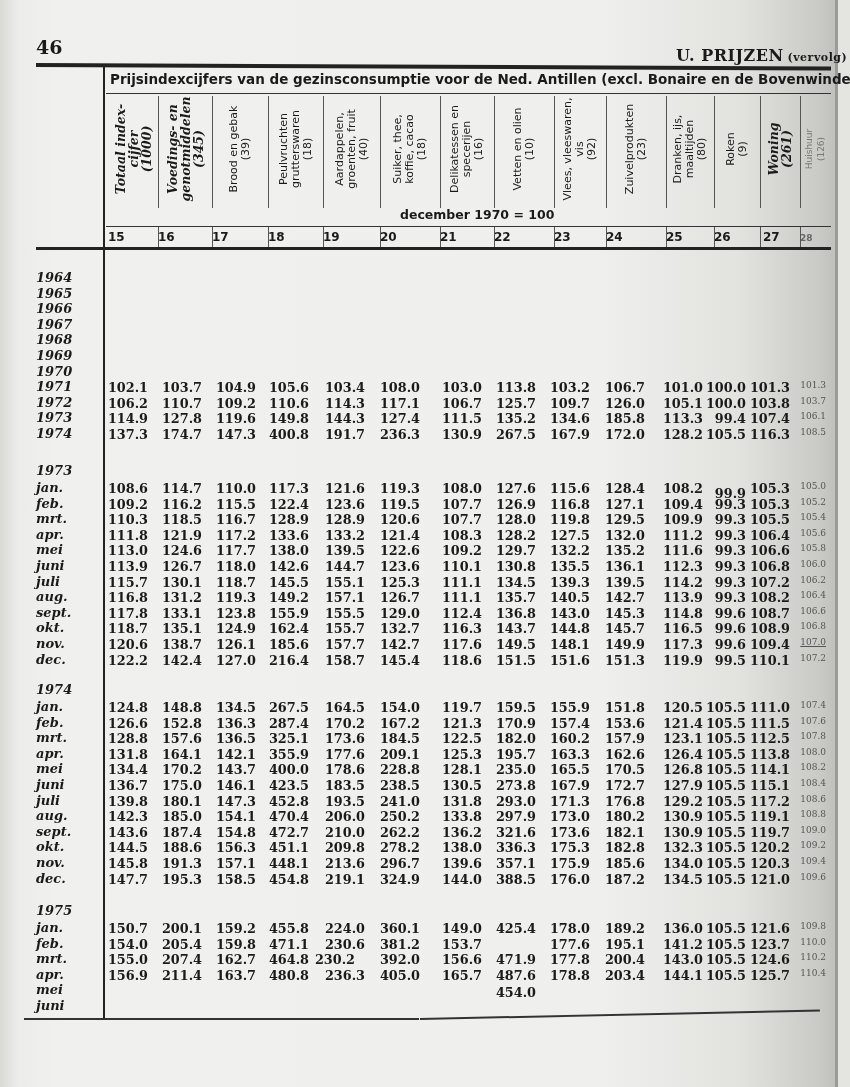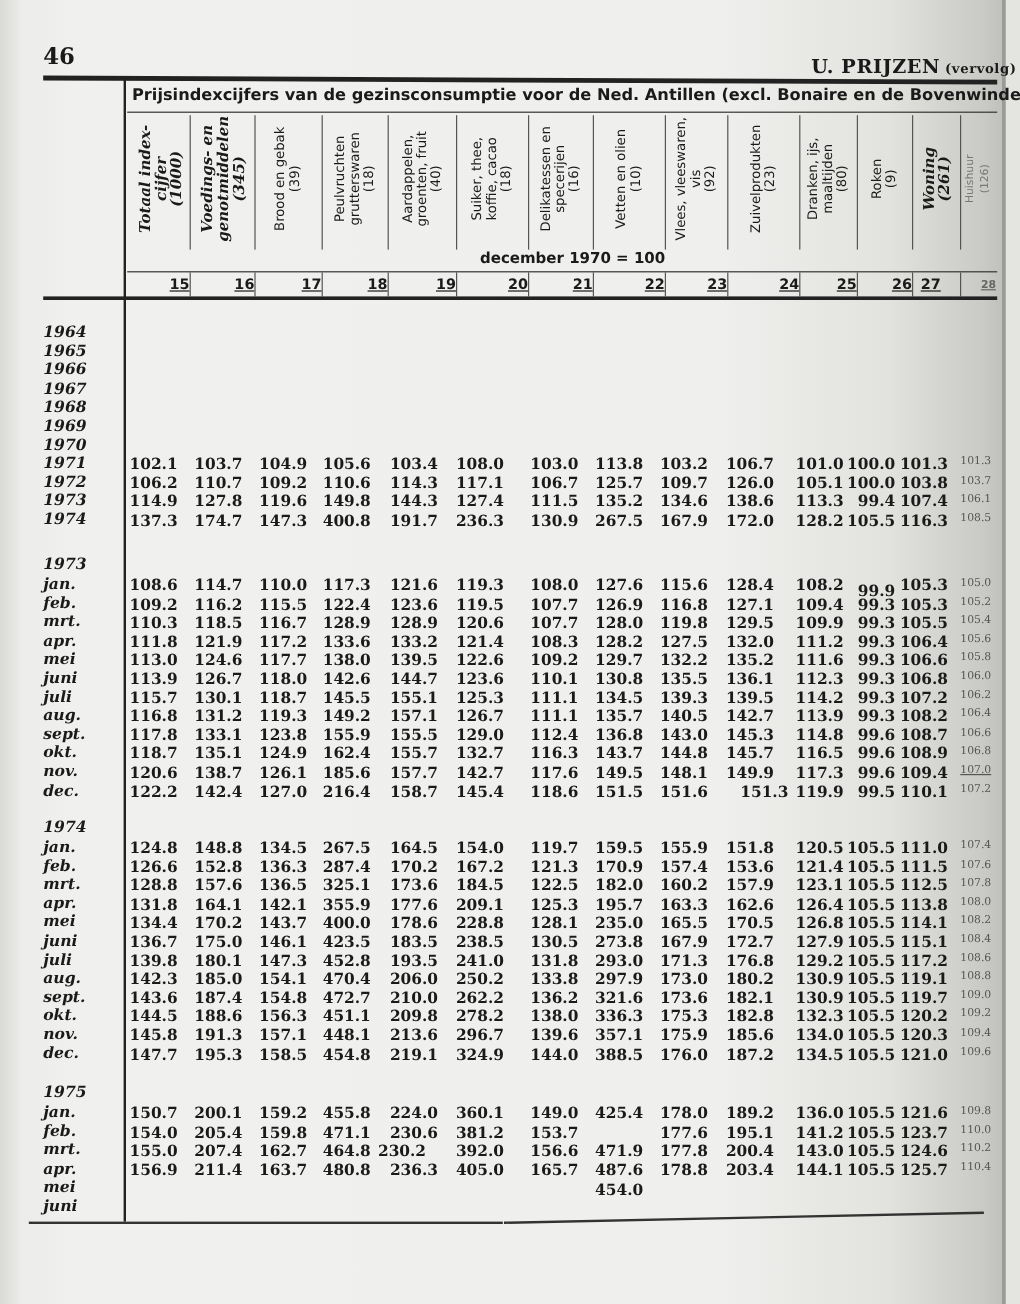--- a/index.html
+++ b/index.html
@@ -37,21 +37,21 @@
     transform: rotate(-90deg);
     white-space: nowrap; text-align: center;
     font-family: "DejaVu Sans", sans-serif; font-size: 11px; line-height: 12px;
   }
   .col-head .vtext.ital { font-family: "DejaVu Serif", serif; font-style: italic; font-weight: bold; font-size: 12.5px; line-height: 13px; }
   .col-head .vtext.faint { color: #777; font-size: 9px; }
   .col-sep { position: absolute; top: 96px; width: 1px; height: 112px; background: #555; }
 
   .base-label { position: absolute; left: 400px; top: 207px; font-family: "DejaVu Sans", sans-serif; font-weight: bold; font-size: 12.5px; white-space: nowrap; }
   .base-rule { position: absolute; left: 106px; top: 226px; width: 725px; height: 1px; background: #333; }
-  .col-num { position: absolute; top: 230px; font-family: "DejaVu Sans", sans-serif; font-weight: bold; font-size: 12px; text-align: right; text-decoration: underline; }
+  .col-num { position: absolute; top: 230px; font-family: "DejaVu Sans", sans-serif; font-weight: bold; font-size: 12px; text-align: left; }
   .col-num.faint { color: #666; font-size: 9px; top: 233px; }
   .num-sep { position: absolute; top: 227px; width: 1px; height: 20px; background: #555; }
 
   .stub-label { position: absolute; left: 36px; font-family: "DejaVu Serif", serif; font-style: italic; font-weight: bold; font-size: 13px; white-space: nowrap; }
   .cell { position: absolute; font-family: "DejaVu Serif", serif; font-weight: bold; font-size: 12.8px; text-align: right; width: 60px; white-space: nowrap; }
   .cell.c28 { font-size: 9px; color: #555; font-weight: normal; width: 32px; }
 </style>
 </head>
 <body>
 
@@ -198,21 +198,21 @@
       <div class="col-num" style="left: 494px; width: 60px;">22</div>
       <div class="num-sep" style="left: 554px;"></div>
       <div class="col-num" style="left: 554px; width: 52px;">23</div>
       <div class="num-sep" style="left: 606px;"></div>
       <div class="col-num" style="left: 606px; width: 60px;">24</div>
       <div class="num-sep" style="left: 666px;"></div>
       <div class="col-num" style="left: 666px; width: 48px;">25</div>
       <div class="num-sep" style="left: 714px;"></div>
       <div class="col-num" style="left: 714px; width: 46px;">26</div>
       <div class="num-sep" style="left: 760px;"></div>
-      <div class="col-num" style="left: 744px; width: 40px;">27</div>
+      <div class="col-num" style="left: 763px; width: 40px;">27</div>
       <div class="num-sep" style="left: 800px;"></div>
       <div class="col-num faint" style="left: 800px; width: 30px;">28</div>
     </div>
   <div class="rule-head-bottom"></div>
 
   <div id="table-body">
       <div class="stub-label" style="top: 270px;">1964</div>
       <div class="stub-label" style="top: 285.6px;">1965</div>
       <div class="stub-label" style="top: 301.2px;">1966</div>
       <div class="stub-label" style="top: 316.8px;">1967</div>
@@ -252,21 +252,21 @@
       <div class="stub-label" style="top: 410.4px;">1973</div>
       <div class="cell" style="left: 88px; top: 411.4px;">114.9</div>
       <div class="cell" style="left: 142px; top: 411.4px;">127.8</div>
       <div class="cell" style="left: 196px; top: 411.4px;">119.6</div>
       <div class="cell" style="left: 249px; top: 411.4px;">149.8</div>
       <div class="cell" style="left: 305px; top: 411.4px;">144.3</div>
       <div class="cell" style="left: 360px; top: 411.4px;">127.4</div>
       <div class="cell" style="left: 422px; top: 411.4px;">111.5</div>
       <div class="cell" style="left: 476px; top: 411.4px;">135.2</div>
       <div class="cell" style="left: 530px; top: 411.4px;">134.6</div>
-      <div class="cell" style="left: 585px; top: 411.4px;">138.6</div>
+      <div class="cell" style="left: 585px; top: 411.4px;">185.8</div>
       <div class="cell" style="left: 643px; top: 411.4px;">113.3</div>
       <div class="cell" style="left: 686px; top: 411.4px;">99.4</div>
       <div class="cell" style="left: 730px; top: 411.4px;">107.4</div>
       <div class="cell c28" style="left: 794px; top: 411.4px;">106.1</div>
       <div class="stub-label" style="top: 426px;">1974</div>
       <div class="cell" style="left: 88px; top: 427px;">137.3</div>
       <div class="cell" style="left: 142px; top: 427px;">174.7</div>
       <div class="cell" style="left: 196px; top: 427px;">147.3</div>
       <div class="cell" style="left: 249px; top: 427px;">400.8</div>
       <div class="cell" style="left: 305px; top: 427px;">191.7</div>
@@ -448,21 +448,21 @@
       <div class="stub-label" style="top: 651.6px;">dec.</div>
       <div class="cell" style="left: 88px; top: 652.6px;">122.2</div>
       <div class="cell" style="left: 142px; top: 652.6px;">142.4</div>
       <div class="cell" style="left: 196px; top: 652.6px;">127.0</div>
       <div class="cell" style="left: 249px; top: 652.6px;">216.4</div>
       <div class="cell" style="left: 305px; top: 652.6px;">158.7</div>
       <div class="cell" style="left: 360px; top: 652.6px;">145.4</div>
       <div class="cell" style="left: 422px; top: 652.6px;">118.6</div>
       <div class="cell" style="left: 476px; top: 652.6px;">151.5</div>
       <div class="cell" style="left: 530px; top: 652.6px;">151.6</div>
-      <div class="cell" style="left: 585px; top: 652.6px; padding-left: 12px;">151.3</div>
+      <div class="cell" style="left: 585px; top: 652.6px;">151.3</div>
       <div class="cell" style="left: 643px; top: 652.6px;">119.9</div>
       <div class="cell" style="left: 686px; top: 652.6px;">99.5</div>
       <div class="cell" style="left: 730px; top: 652.6px;">110.1</div>
       <div class="cell c28" style="left: 794px; top: 652.6px;">107.2</div>
       <div class="stub-label" style="top: 682px;">1974</div>
       <div class="stub-label" style="top: 699px;">jan.</div>
       <div class="cell" style="left: 88px; top: 700px;">124.8</div>
       <div class="cell" style="left: 142px; top: 700px;">148.8</div>
       <div class="cell" style="left: 196px; top: 700px;">134.5</div>
       <div class="cell" style="left: 249px; top: 700px;">267.5</div>

